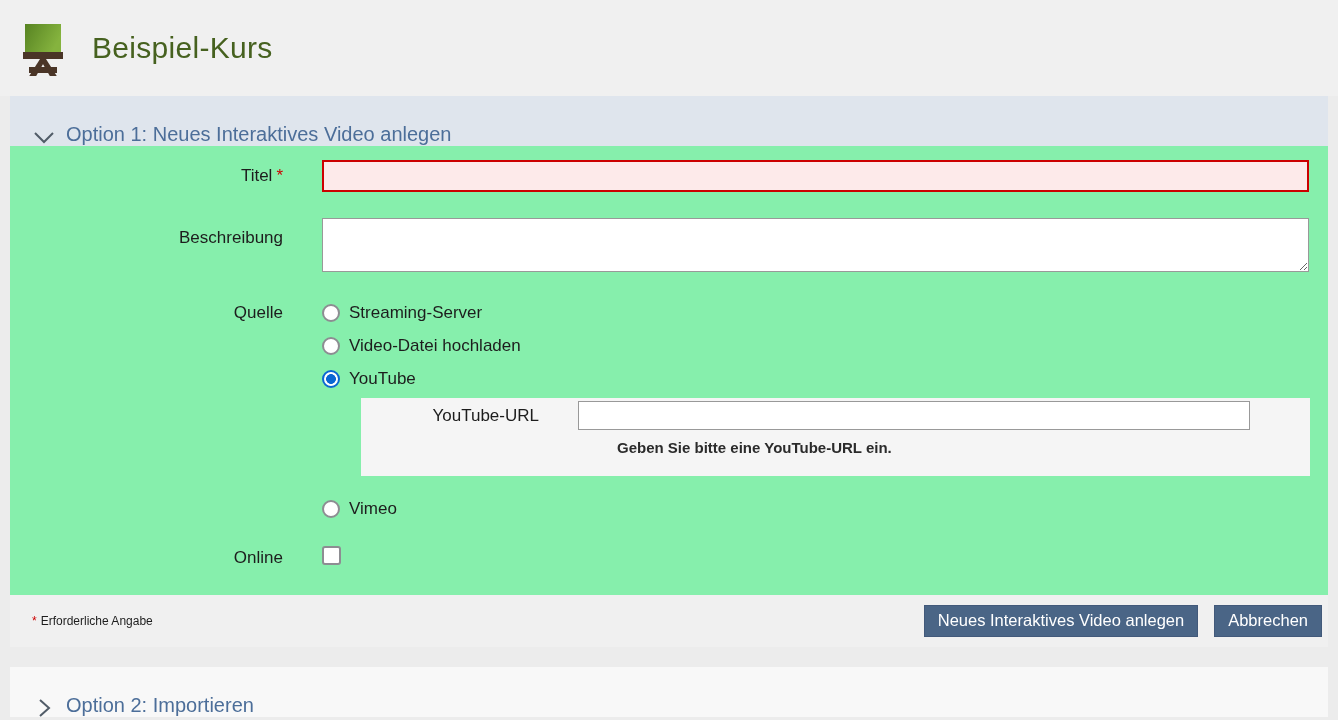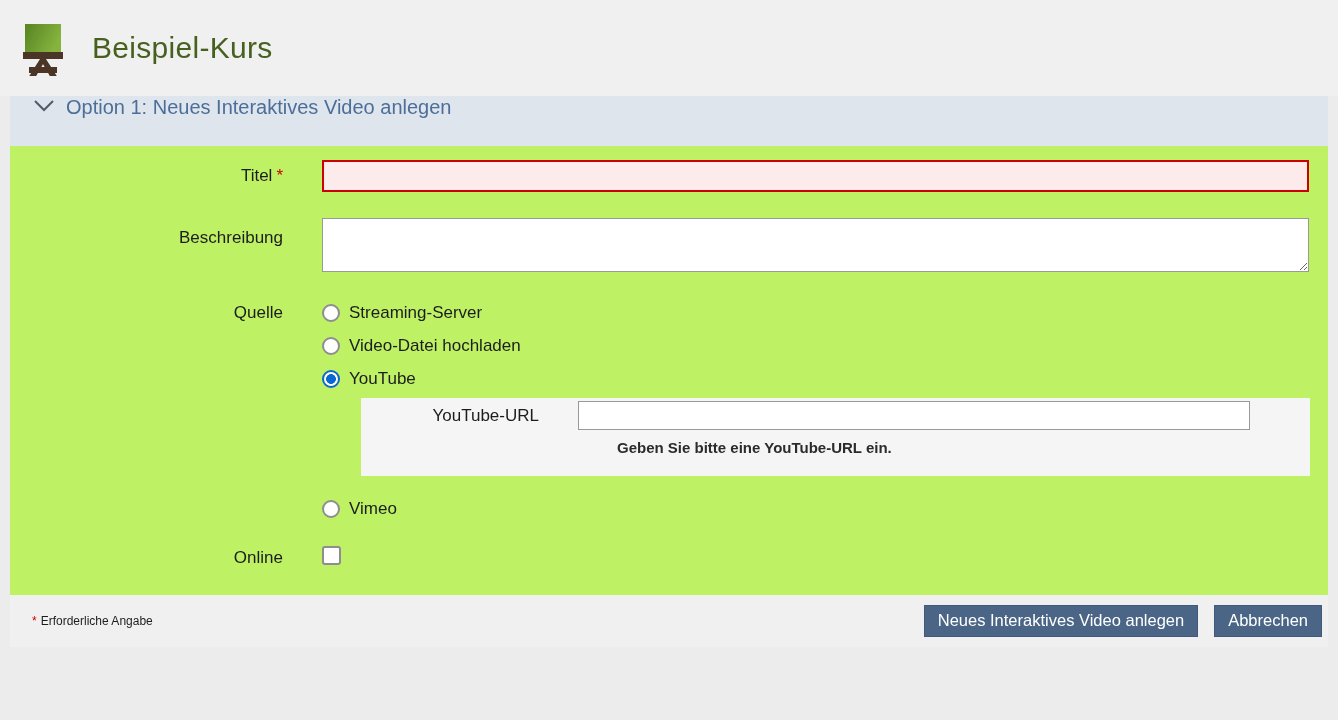--- a/index.html
+++ b/index.html
@@ -26,37 +26,37 @@
     color: var(--c-brand-green, #46611f);
     margin-left: 26px;
     letter-spacing: 0.3px;
   }
 
   
   .panel-wrap { margin: 0 10px; }
   .collapsible-header {
     height: 50px;
     display: flex;
-    align-items: flex-start;
+    align-items: flex-end;
     padding-left: 23px;
     cursor: pointer;
   }
   .collapsible-header.open { background: var(--c-acc-open-bg, #dfe5ed); }
   .collapsible-header.closed { background: var(--c-acc-closed-bg, #f8f8f8); margin-top: 20px; }
   .collapsible-title {
     font-size: 20px;
     color: var(--c-acc-text, #4c6e99);
     margin-left: 11px;
     font-weight: 400;
   }
   .chev { width: 22px; height: 18px; flex: 0 0 auto; }
   .chev polyline { fill: none; stroke: #515c68; stroke-width: 2; }
 
   .panel-body {
-    background: #bef264;
+    background: #86efac;
     padding: 14px 0 26px 0;
   }
 
   
   .form-row { display: flex; align-items: center; }
   .label-col {
     width: 312px;
     flex: 0 0 312px;
     text-align: right;
     padding-right: 39px;
@@ -268,13 +268,21 @@
       <div class="required-note">
         <span class="req">*</span><span>Erforderliche Angabe</span>
       </div>
       <div class="btn-group">
         <button class="btn">Neues Interaktives Video anlegen</button>
         <button class="btn">Abbrechen</button>
       </div>
     </div>
   </section>
 
+  <section>
+    <div class="collapsible-header closed">
+      <svg class="chev" viewBox="0 0 22 18">
+        <polyline points="7,1 16,9 7,17"></polyline>
+      </svg>
+      <span class="collapsible-title">Option 2: Importieren</span>
+    </div>
+  </section>
 </div>
 
 </body></html>

